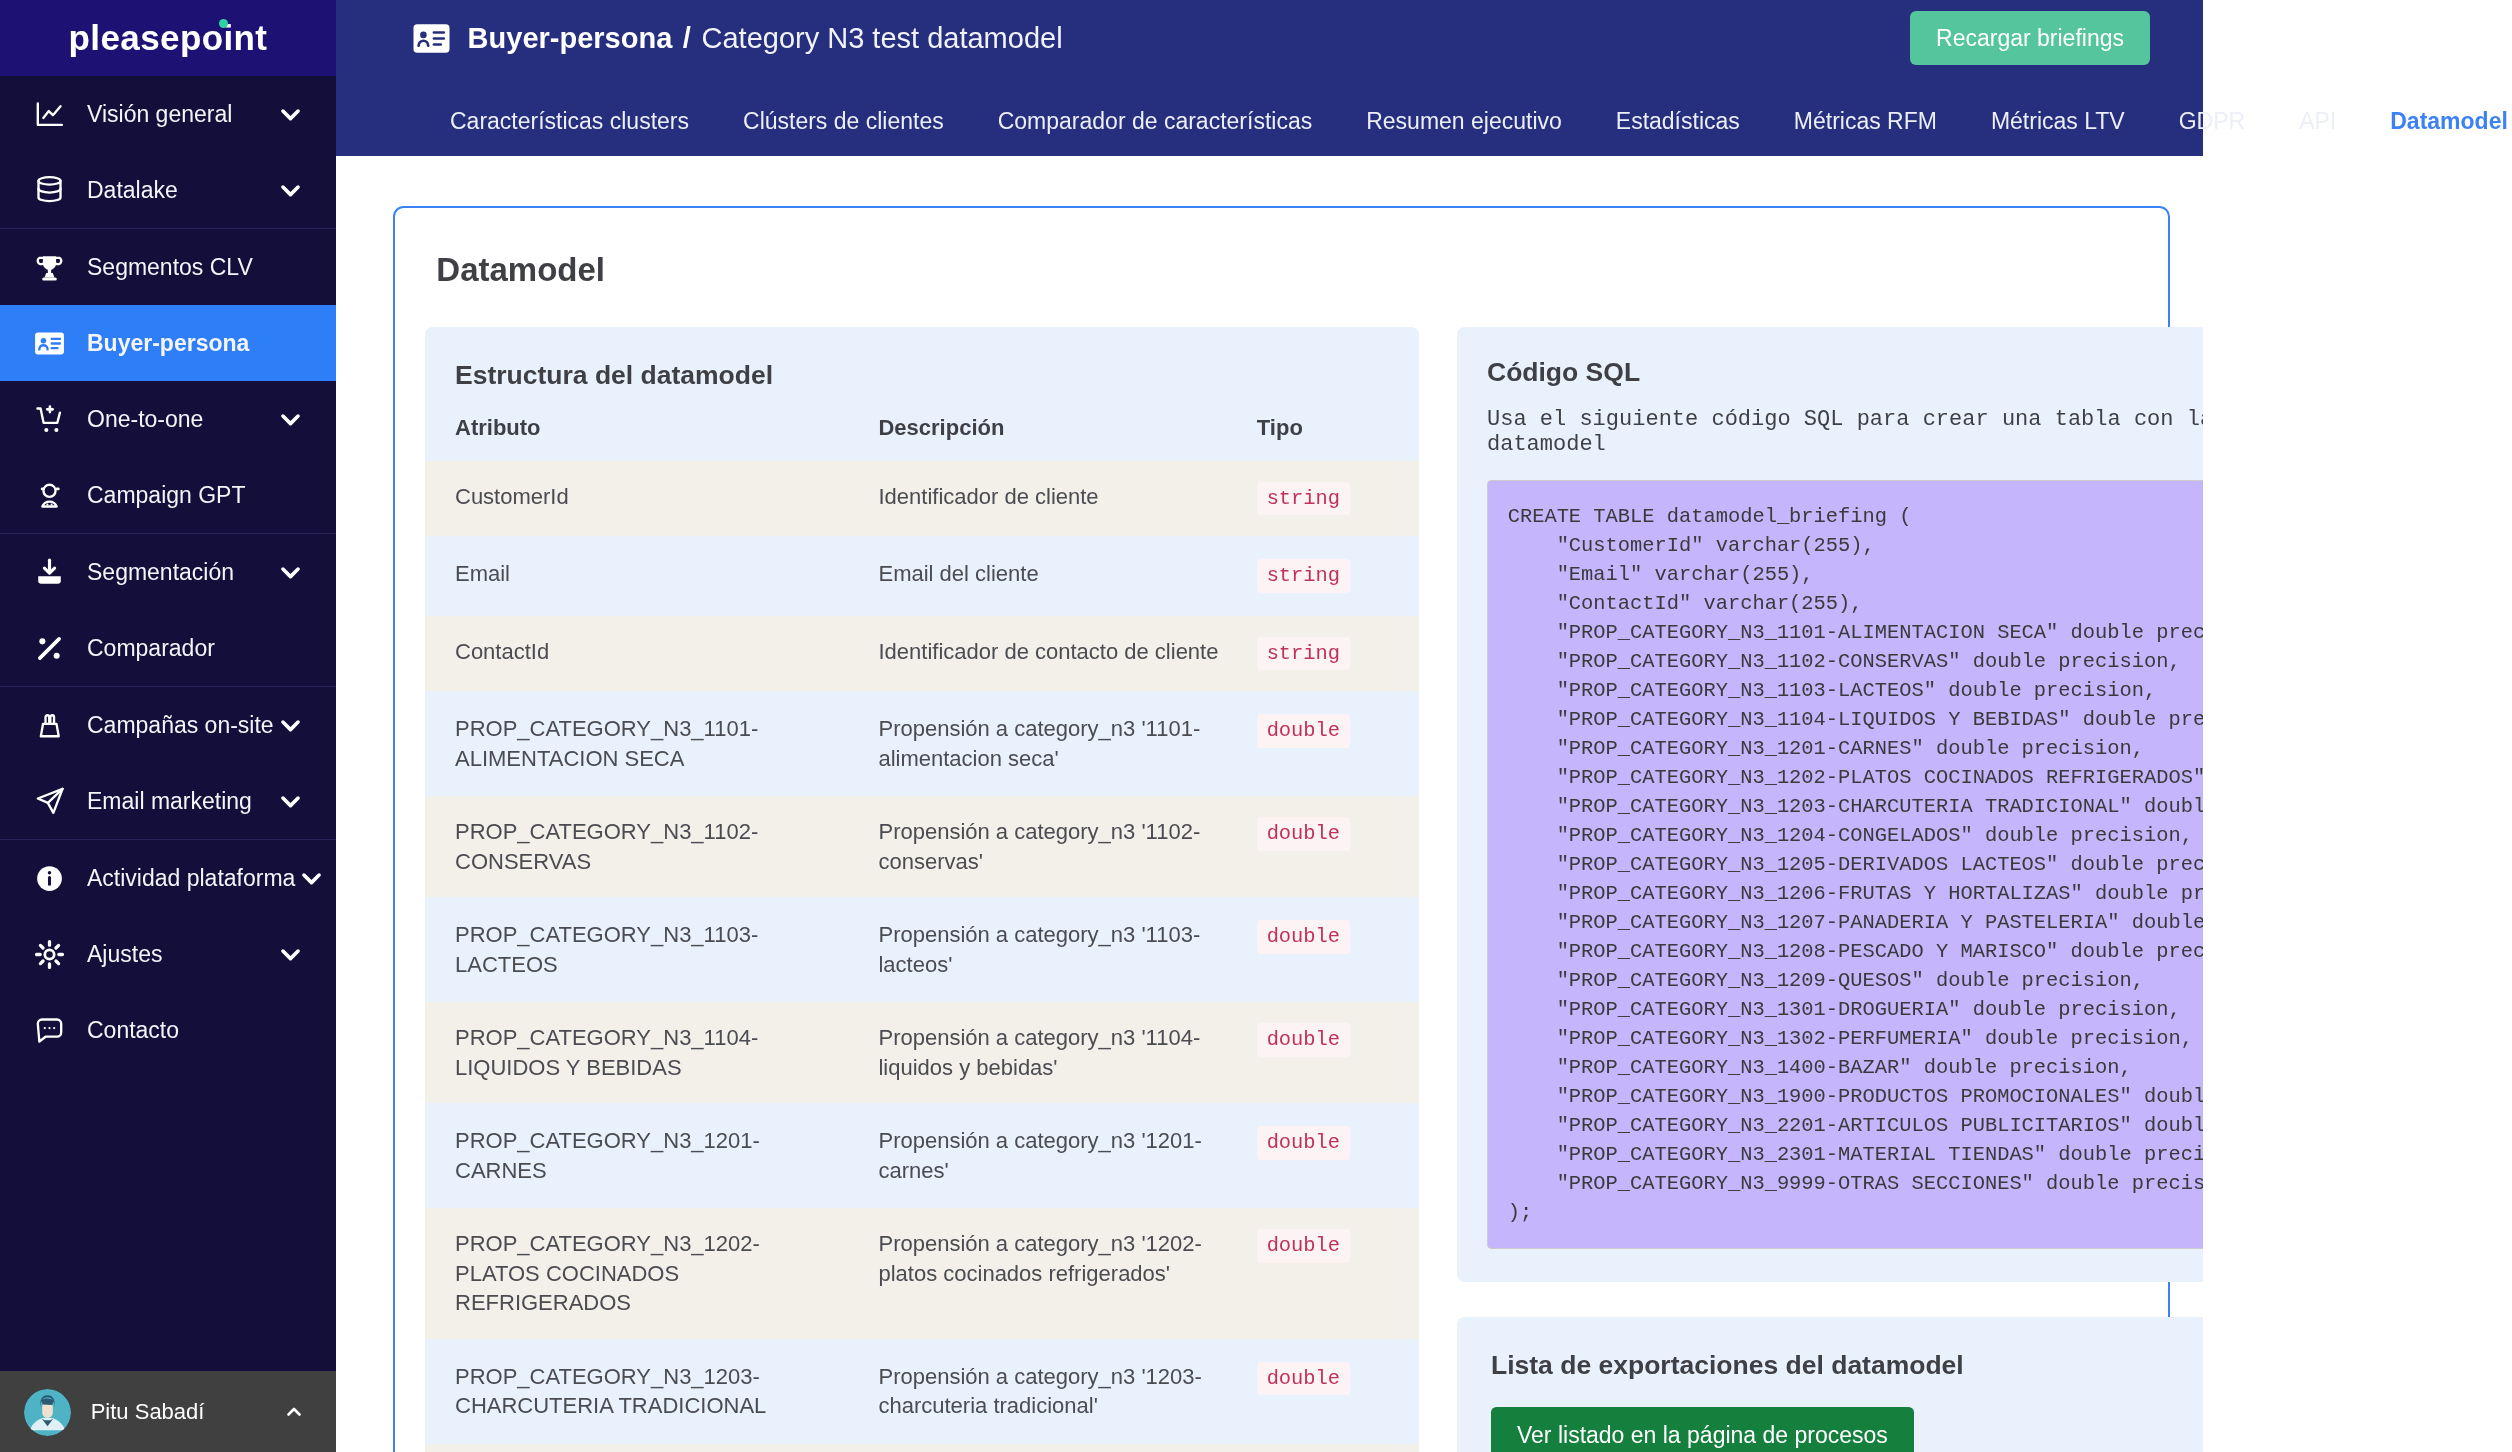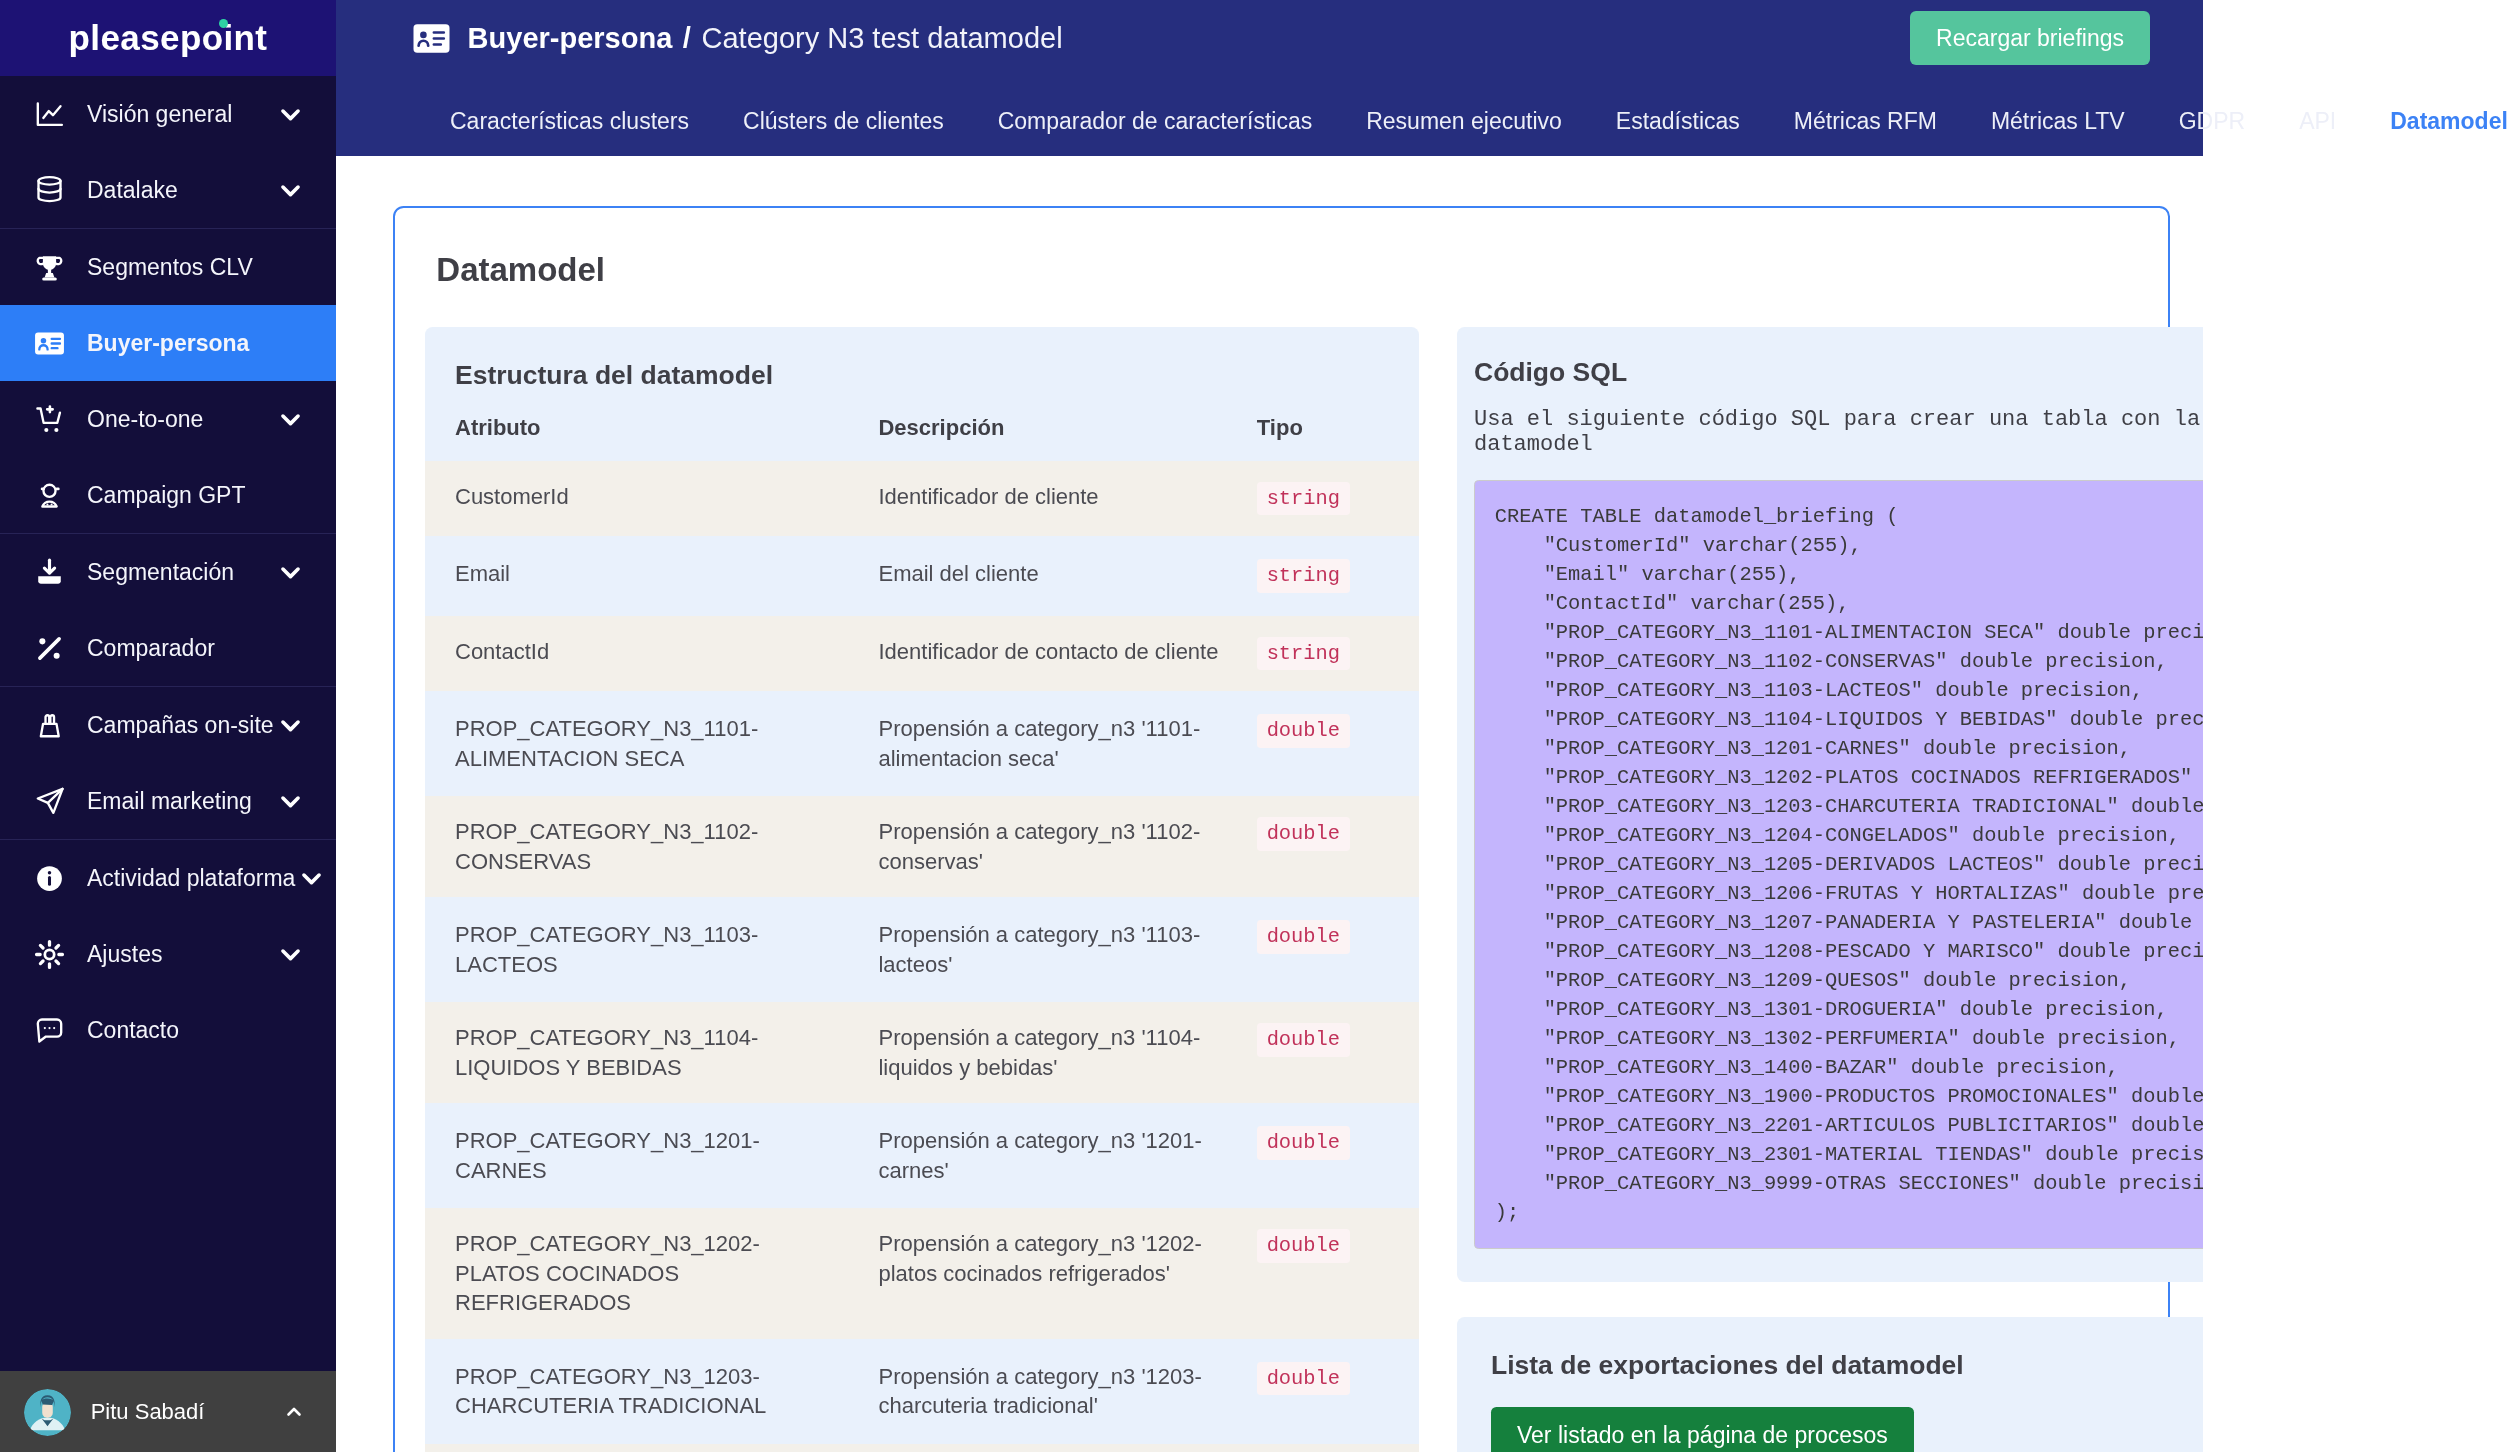--- a/index.html
+++ b/index.html
@@ -61,21 +61,21 @@
   th{text-align:left;font-size:22px;color:#3F3F46;padding:13.6px 23px 18px 0;font-weight:bold;}
   th:first-child,td:first-child{padding-left:30px;}
   tbody tr{border-top:2.3px solid #E9F1FC;}
   tbody tr:nth-child(odd){background:#F3F0EA;}
   td{padding:21px 30px 21px 0;vertical-align:top;line-height:29.5px;}
   td.t-attr{padding-right:36px;}
   code.type{display:inline-block;background:#FCF3F4;color:#C1325A;border-radius:3.8px;
     font-family:"Liberation Mono",monospace;font-size:20.4px;padding:3px 9.8px;line-height:1.35;}
 
   
-  .panel.sql{padding:30px 30px 33px 17px;}
+  .panel.sql{padding:30px 30px 33px 30px;}
   .panel.sql p{font-size:22px;color:#3F3F46;margin:19.7px 0 23px 0;font-family:Liberation Mono, monospace;}
   .codebox{background:#c4b5fd;border:1.5px solid #CBCBCB;border-radius:4.5px;padding:21px 19.7px;}
   .codebox pre{margin:0;font-family:"Liberation Mono",monospace;font-size:20.4px;line-height:29px;color:#3A3A3A;white-space:pre;overflow:hidden;}
 
   
   .panel.exports{margin-top:35px;padding:33px 34px 36px 34px;}
   .btn-blue{margin-top:26px;background:#15803d;color:#fff;border:none;border-radius:5.3px;
     font-size:23px;font-family:"Liberation Sans",sans-serif;padding:15px 26px;cursor:pointer;text-align:right;}
 </style>
 </head>

